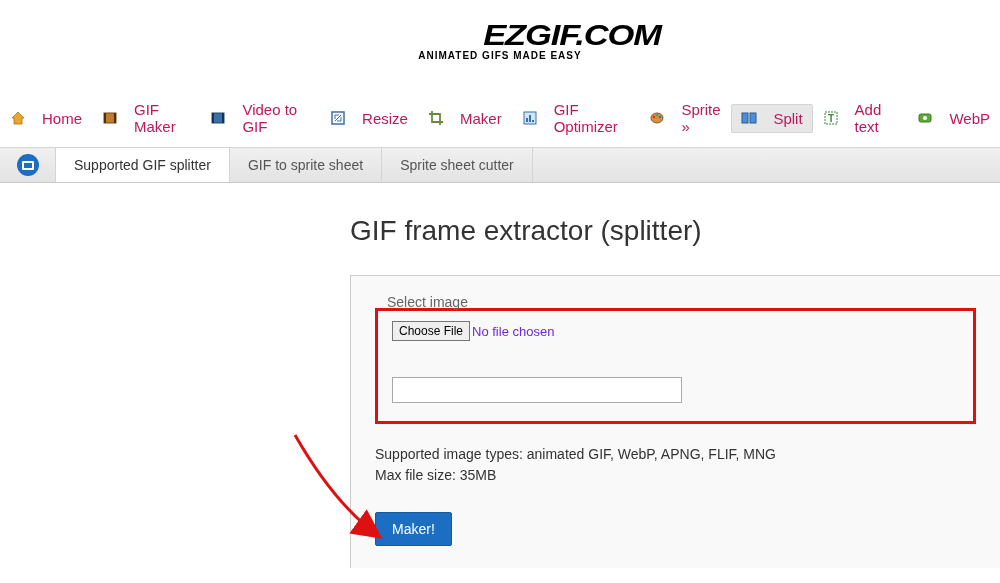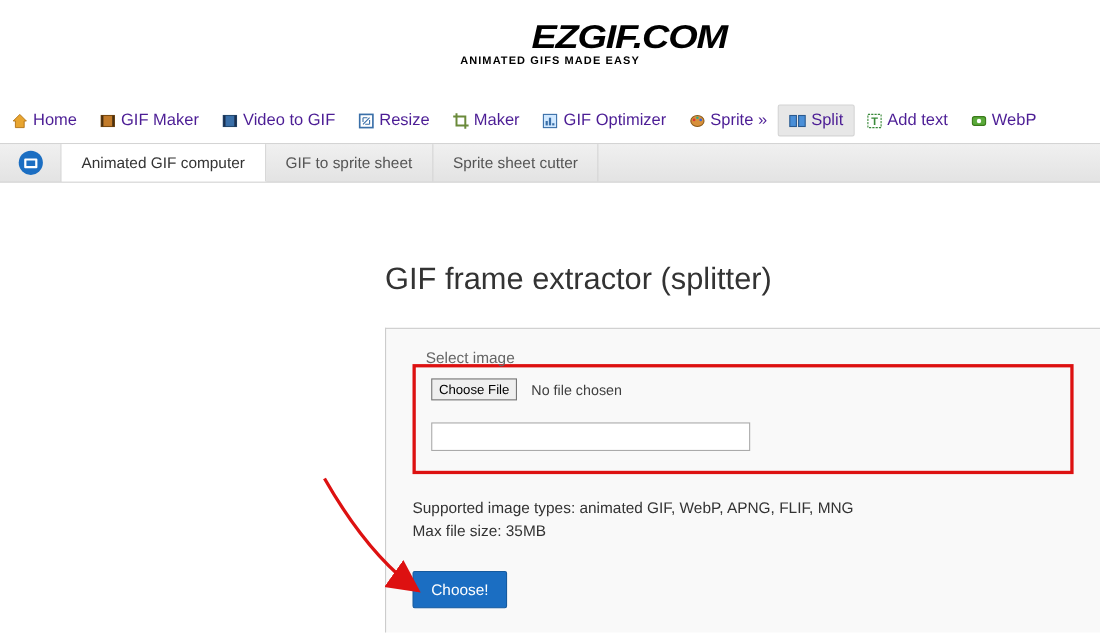--- a/index.html
+++ b/index.html
@@ -3,43 +3,43 @@
   <meta charset="utf-8">
   <style>
     * { margin: 0; padding: 0; box-sizing: border-box; }
     body { font-family: Arial, Helvetica, sans-serif; font-size: 14px; color: #333; width: 1000px; height: 583px; background: #fff; overflow: hidden; }
 
     .header { padding: 18px 20px 10px 20px; text-align: center; }
     .logo-main { font-family: 'Arial Black', Arial, sans-serif; font-size: 30px; font-weight: 900; letter-spacing: -1px; color: #000; transform: scaleX(1.15); transform-origin: left; font-style: italic; }
     .logo-sub { font-family: 'Arial Black', Arial, sans-serif; font-size: 10px; font-weight: 900; letter-spacing: 1px; color: #000; margin-top: -2px; }
 
     .main-nav { display: flex; align-items: center; padding: 6px 0; margin-top: 18px; }
-    .main-nav .nav-item { display: flex; align-items: center; gap: 4px; padding: 6px 10px; cursor: pointer; font-size: 15px; color: #4c1d95; }
+    .main-nav .nav-item { display: flex; align-items: center; gap: 16px; padding: 6px 10px; cursor: pointer; font-size: 15px; color: #be185d; }
     .main-nav .nav-item.active { background: #e7e7e7; border: 1px solid #d4d4d4; border-radius: 2px; padding: 5px 9px; }
     .nav-icon { width: 16px; height: 16px; display: inline-flex; align-items: center; justify-content: center; }
 
     .sub-nav { display: flex; align-items: stretch; background: linear-gradient(#f0f0f0, #e3e3e3); border-top: 1px solid #d4d4d4; border-bottom: 1px solid #c8c8c8; height: 36px; }
     .sub-nav .tool-icon-box { width: 56px; display: flex; align-items: center; justify-content: center; border-right: 1px solid #d4d4d4; }
     .sub-nav .tool-circle { width: 22px; height: 22px; border-radius: 50%; background: #1b6ec2; display: flex; align-items: center; justify-content: center; }
     .sub-nav .tool-circle-inner { width: 12px; height: 9px; border: 2px solid #fff; border-radius: 1px; }
     .sub-nav .tab { padding: 0 18px; display: flex; align-items: center; border-right: 1px solid #d4d4d4; font-size: 14px; color: #555; cursor: pointer; }
     .sub-nav .tab.active { background: #fff; color: #333; }
 
     .main { padding-left: 350px; padding-top: 32px; position: relative; }
-    .page-title { font-size: 28px; font-weight: normal; color: #333; margin-bottom: 28px; margin-top: 40px; }
+    .page-title { font-size: 28px; font-weight: normal; color: #333; margin-bottom: 28px; }
 
     .form-area { border-top: 1px solid #ccc; border-left: 1px solid #ccc; background: #f9f9f9; padding: 0 0 0 0; position: relative; }
     fieldset { border: none; padding: 10px 24px 22px 24px; }
     legend { padding: 0 6px; margin-left: 6px; font-size: 14px; color: #666; position: relative; top: 18px; }
 
     .highlight-box { border: 3px solid #d11; padding: 10px 14px 18px 14px; margin-top: 6px; }
     .upload-label { font-size: 14px; color: #333; margin-bottom: 6px; }
-    .file-row { display: flex; align-items: center; gap: 13px; margin-bottom: 20px; }
+    .file-row { display: flex; align-items: center; gap: 2px; margin-bottom: 36px; }
     .choose-file-btn { background: #efefef; border: 1px solid #767676; font-size: 12px; padding: 2px 6px; cursor: pointer; font-family: Arial; }
-    .file-status { font-size: 13px; color: #404040; }
+    .file-status { font-size: 13px; color: #6d28d9; }
     .or-label { font-size: 14px; margin-bottom: 6px; }
     .url-input { width: 290px; height: 26px; border: 1px solid #aaa; padding: 2px 4px; font-size: 13px; }
 
     .info-text { font-size: 14px; color: #333; line-height: 1.5; }
 
     .upload-btn { background: #1b6ec2; color: #fff; border: 1px solid #155a9e; padding: 8px 16px; font-size: 14px; cursor: pointer; border-radius: 2px; margin-top: 26px; }
 
     .arrow-svg { position: absolute; left: 285px; top: 425px; pointer-events: none; }
   </style>
 </head>
@@ -147,21 +147,21 @@
   </div>
 </div>
 
 <div class="sub-nav">
   <div class="tool-icon-box">
     <div class="tool-circle">
         <div class="tool-circle-inner"></div>
       </div>
   </div>
   <div class="tab active">
-      <span>Animated GIF computer</span>
+      <span>Supported GIF splitter</span>
     </div>
   <div class="tab">
       <span>GIF to sprite sheet</span>
     </div>
   <div class="tab">
       <span>Sprite sheet cutter</span>
     </div>
 </div>
 
 <div class="main">
@@ -175,21 +175,21 @@
         <div class="file-row">
           <button class="choose-file-btn">Choose File</button>
           <span class="file-status">No file chosen</span>
         </div>
         <input type="text" class="url-input" value="" style="">
       </div>
 
       <div class="info-text" style="margin-top:20px">Supported image types: animated GIF, WebP, APNG, FLIF, MNG</div>
       <div class="info-text">Max file size: 35MB</div>
 
-      <button class="upload-btn">Choose!</button>
+      <button class="upload-btn">Maker!</button>
     </fieldset>
   </div>
 </div>
 
 <svg class="arrow-svg" width="120" height="130">
   <defs>
     <marker id="ah" markerWidth="12" markerHeight="12" refX="9" refY="5" orient="auto">
       <path d="M0,0 L10,5 L0,10 Z" fill="#d11"></path>
     </marker>
   </defs>

